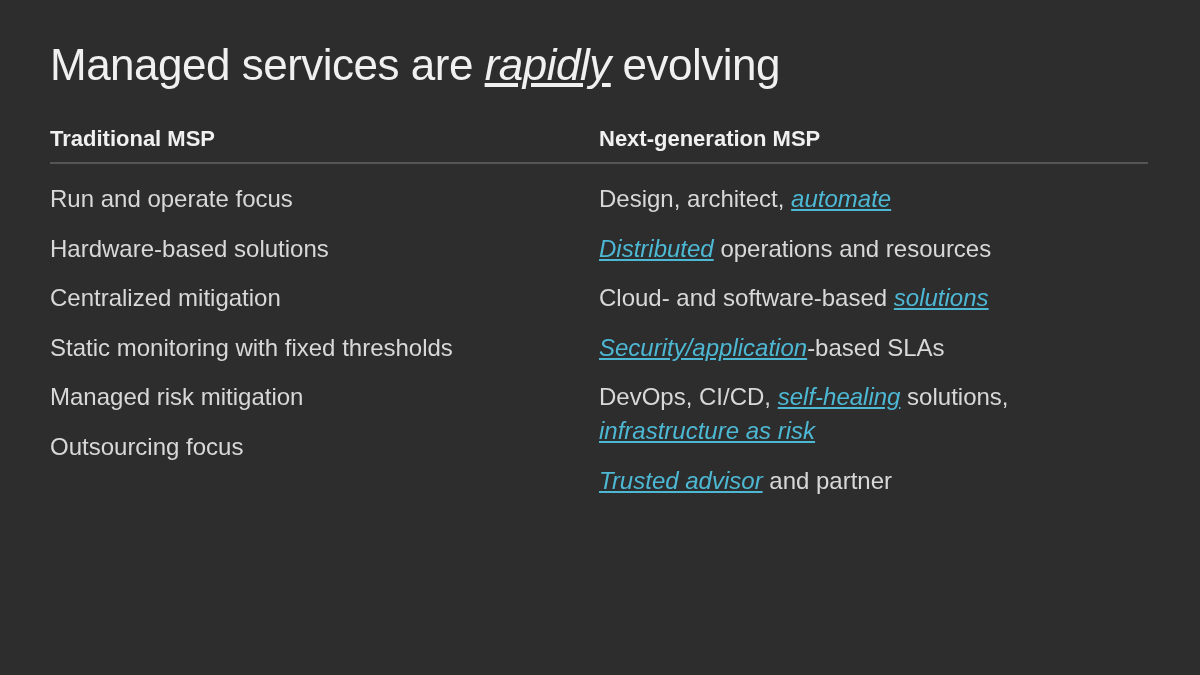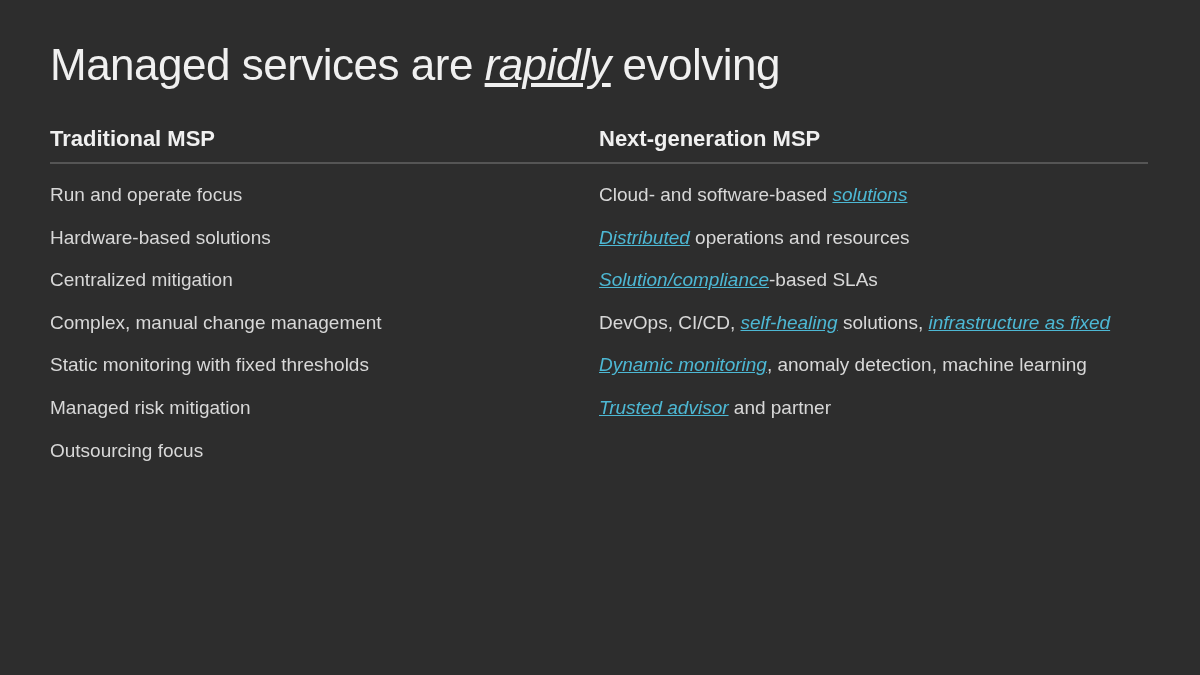--- a/index.html
+++ b/index.html
@@ -56,21 +56,21 @@
       margin-bottom: 10px;
     }
 
     .column-divider {
       height: 2px;
       background-color: #555;
       margin-bottom: 18px;
     }
 
     .list-item {
-      font-size: 19px;
+      font-size: 24px;
       font-weight: 300;
       color: #d8d8d8;
       margin-bottom: 16px;
       line-height: 1.4;
     }
 
     .highlight {
       color: #4db8d4;
       font-style: italic;
       text-decoration: underline;
@@ -86,32 +86,31 @@
 
   <div class="columns">
 
     <div class="column">
       <div class="column-header">Traditional MSP</div>
       <div class="column-divider"></div>
 
       <div class="list-item">Run and operate focus</div>
       <div class="list-item">Hardware-based solutions</div>
       <div class="list-item">Centralized mitigation</div>
-      <div class="list-item">Complex, manual change management</div>
       <div class="list-item">Static monitoring with fixed thresholds</div>
       <div class="list-item">Managed risk mitigation</div>
       <div class="list-item">Outsourcing focus</div>
     </div>
 
     <div class="column">
       <div class="column-header">Next-generation MSP</div>
       <div class="column-divider"></div>
 
+      <div class="list-item">Design, architect, <span class="highlight">automate</span></div>
+      <div class="list-item"><span class="highlight">Distributed</span> operations and resources</div>
       <div class="list-item">Cloud- and software-based <span class="highlight">solutions</span></div>
-      <div class="list-item"><span class="highlight">Distributed</span> operations and resources</div>
-      <div class="list-item"><span class="highlight">Solution/compliance</span>-based SLAs</div>
-      <div class="list-item">DevOps, CI/CD, <span class="highlight">self-healing</span> solutions, <span class="highlight">infrastructure as fixed</span></div>
-      <div class="list-item"><span class="highlight">Dynamic monitoring</span>, anomaly detection, machine learning</div>
+      <div class="list-item"><span class="highlight">Security/application</span>-based SLAs</div>
+      <div class="list-item">DevOps, CI/CD, <span class="highlight">self-healing</span> solutions, <span class="highlight">infrastructure as risk</span></div>
       <div class="list-item"><span class="highlight">Trusted advisor</span> and partner</div>
     </div>
 
   </div>
 </div>
 
 </body></html>

